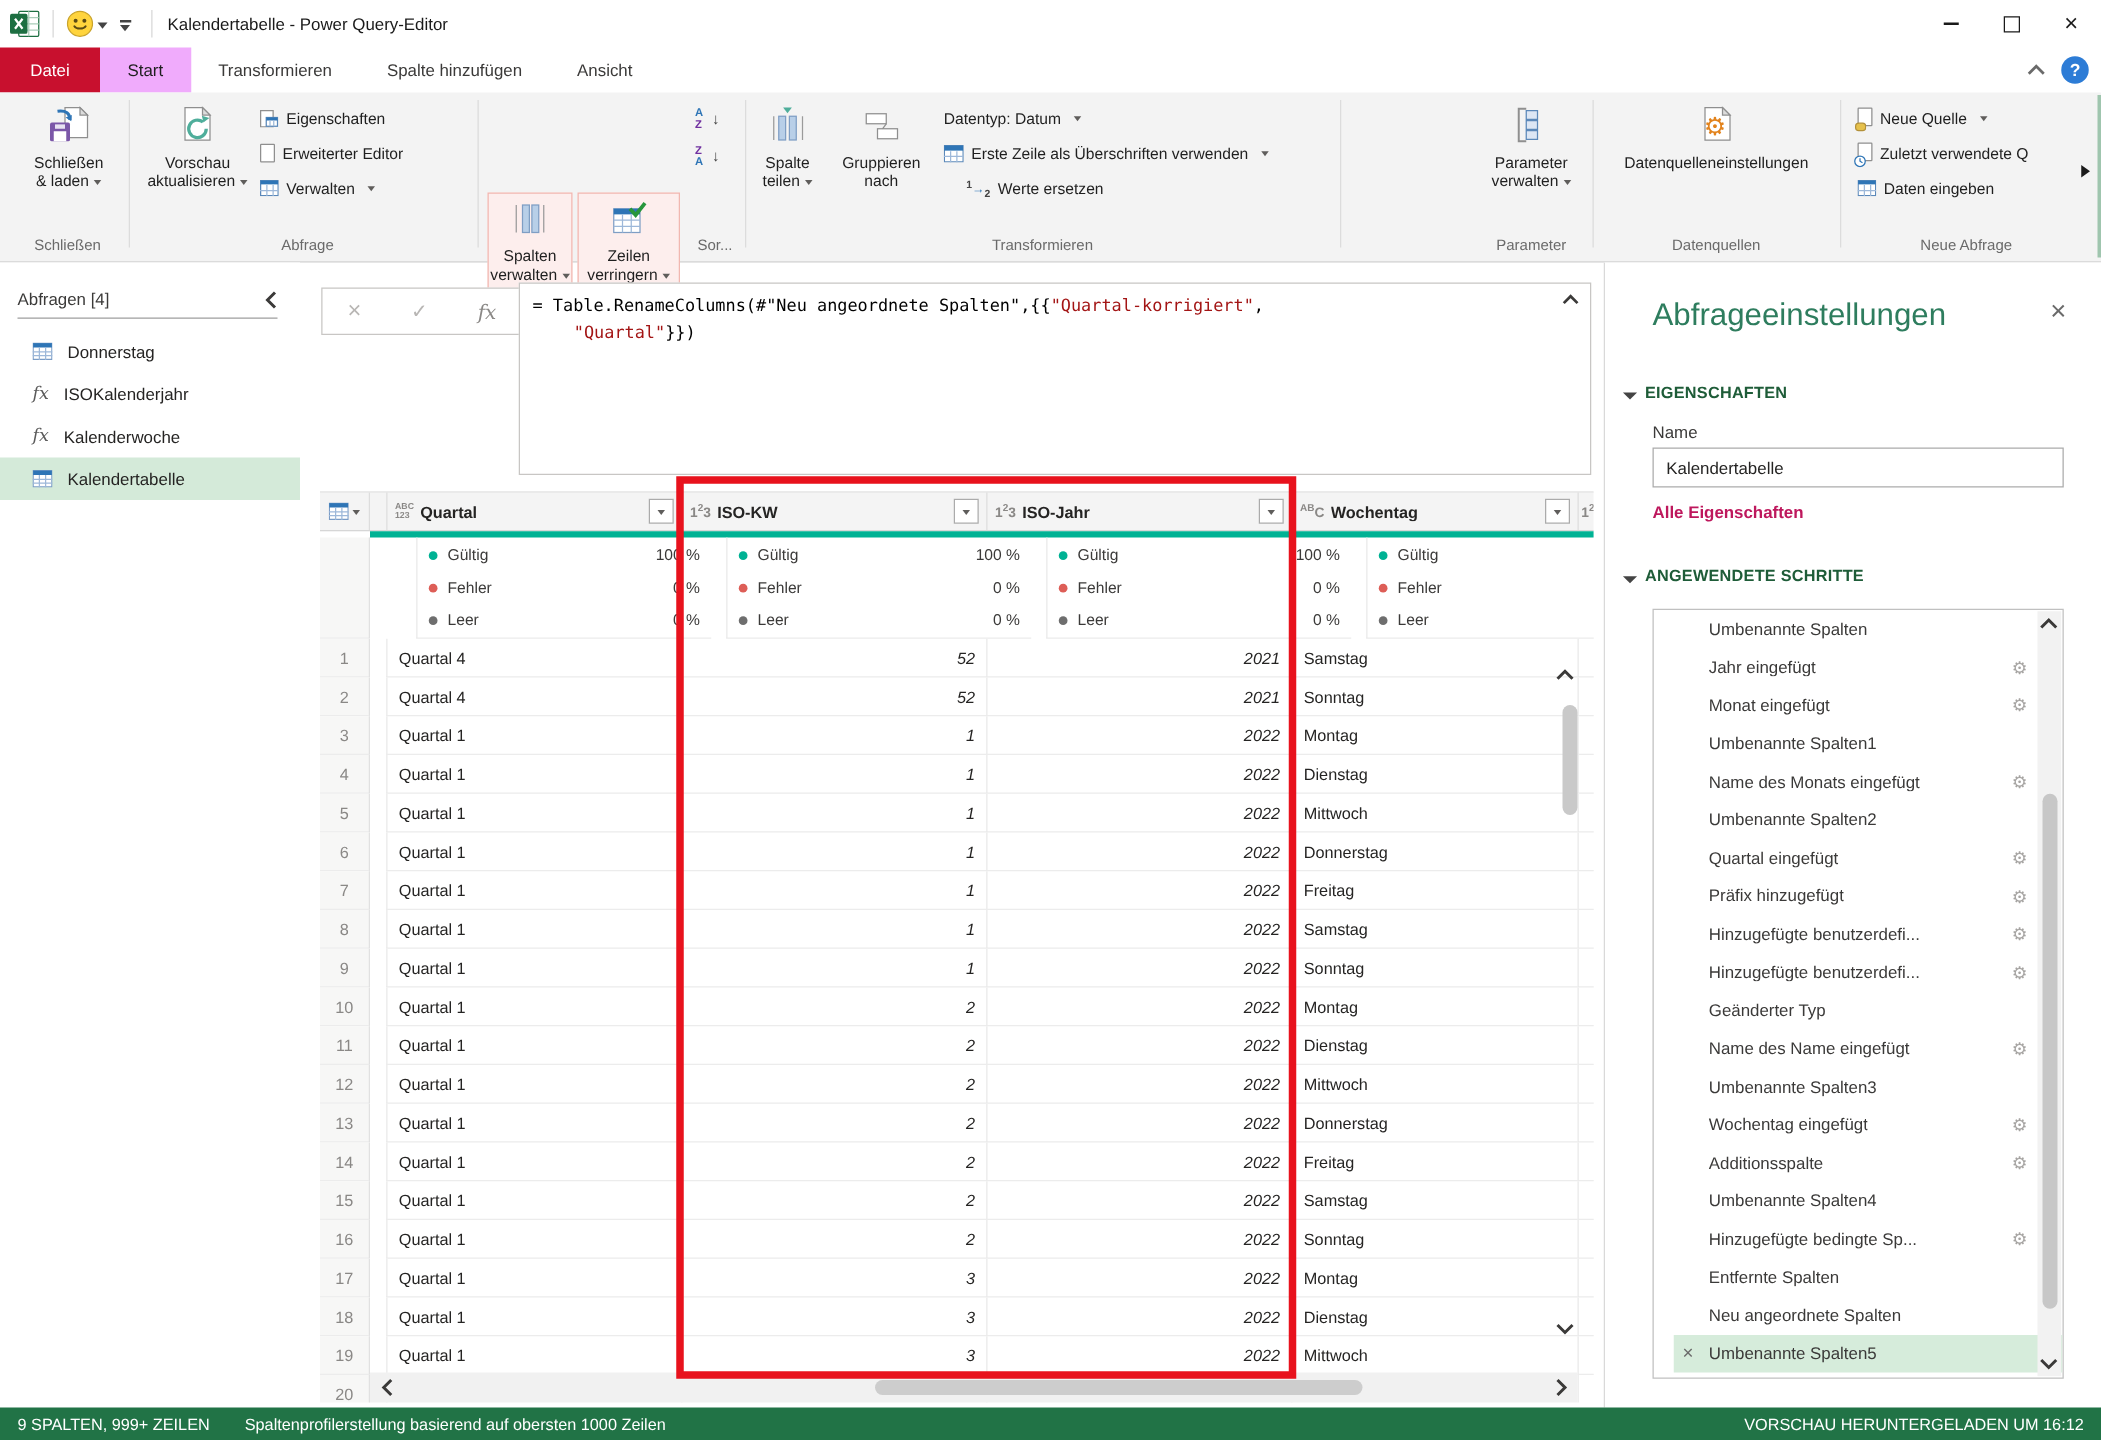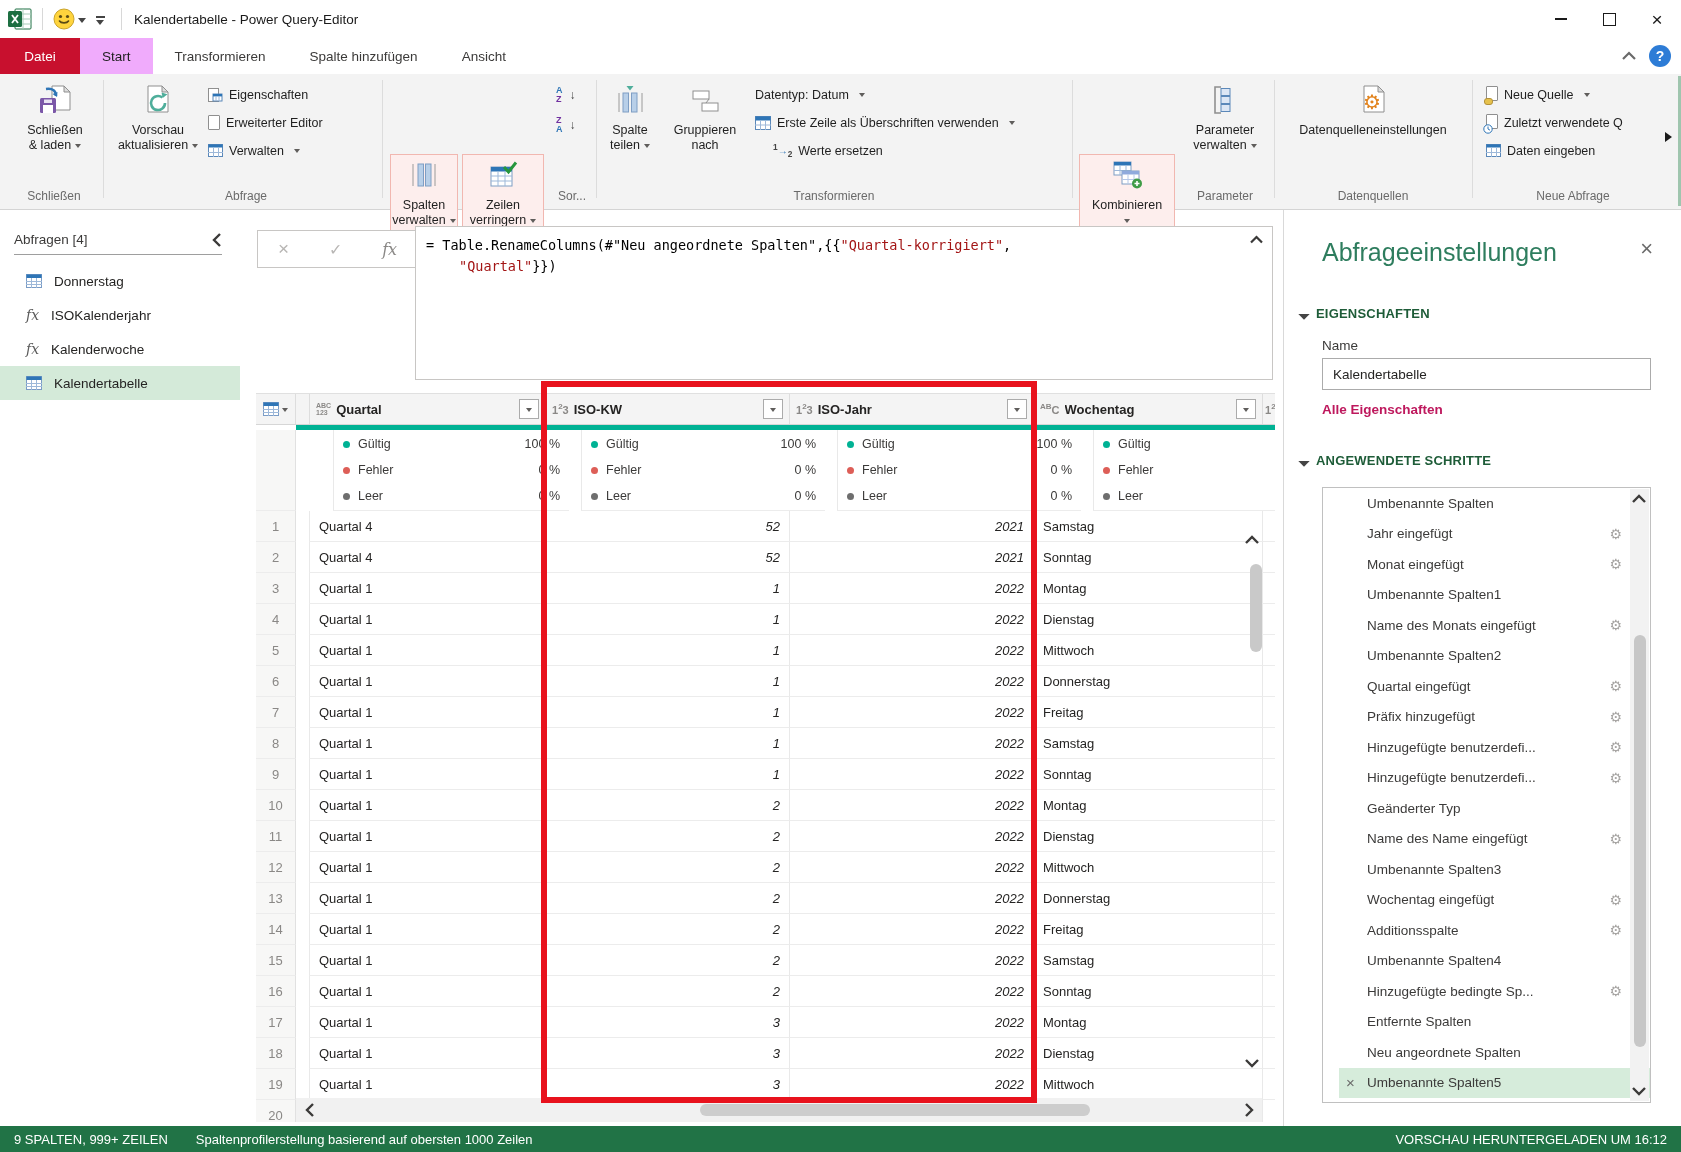--- a/index.html
+++ b/index.html
@@ -345,36 +345,20 @@
           <span class="caret"></span>
       </div>
       <div class="sm-btn" style="left:161px;top:58px;margin-left:12px;">
         <span class="ic12"><sup>1</sup><span class="arr">→</span><sub>2</sub></span>
         <span>Werte ersetzen</span>
       </div>
       <div class="grp-label">Transformieren</div>
     </div>
     <div class="vsep" style="left:1072px;"></div>
 
-    <div class="big-btn pink" style="left:1079px;top:80px;width:96px;">
-      <span class="bb-ico">
-        <svg width="32" height="30" viewBox="0 0 32 30">
-            <rect x="3" y="2" width="17" height="13" fill="#fff" stroke="#7f9ec4"></rect>
-            <rect x="3" y="2" width="17" height="3.5" fill="#2e75b6"></rect>
-            <path d="M9 5.5v9.5M15 5.5v9.5M3 10.5h17" stroke="#9db8d9"></path>
-            <rect x="11" y="11" width="17" height="13" fill="#fff" stroke="#7f9ec4"></rect>
-            <rect x="11" y="11" width="17" height="3.5" fill="#8faadc"></rect>
-            <path d="M17 14.5v9.5M23 14.5v9.5M11 19.5h17" stroke="#b4c7e7"></path>
-            <circle cx="26" cy="23.5" r="5" fill="#3f9c46"></circle>
-            <path d="M23.5 23.5h5M26 21v5" stroke="#fff" stroke-width="1.6"></path>
-          </svg>
-      </span>
-      <span class="bb-l">Kombinieren</span>
-      <span class="bb-l"><span class="caret" style="margin-left:0;"></span></span>
-    </div>
 
     <div class="rb-grp" style="left:1179px;width:92px;">
       <div class="big-btn" style="left:2px;width:88px;">
         <span class="bb-ico">
           <svg width="28" height="30" viewBox="0 0 28 30">
               <path d="M10 2H4v26h6" fill="none" stroke="#8f8f8f" stroke-width="1.6"></path>
               <rect x="10" y="3.5" width="9" height="7" fill="#dce6f4" stroke="#5b88b9"></rect>
               <rect x="10" y="11.5" width="9" height="7" fill="#dce6f4" stroke="#5b88b9"></rect>
               <rect x="10" y="19.5" width="9" height="7" fill="#dce6f4" stroke="#5b88b9"></rect>
             </svg>

